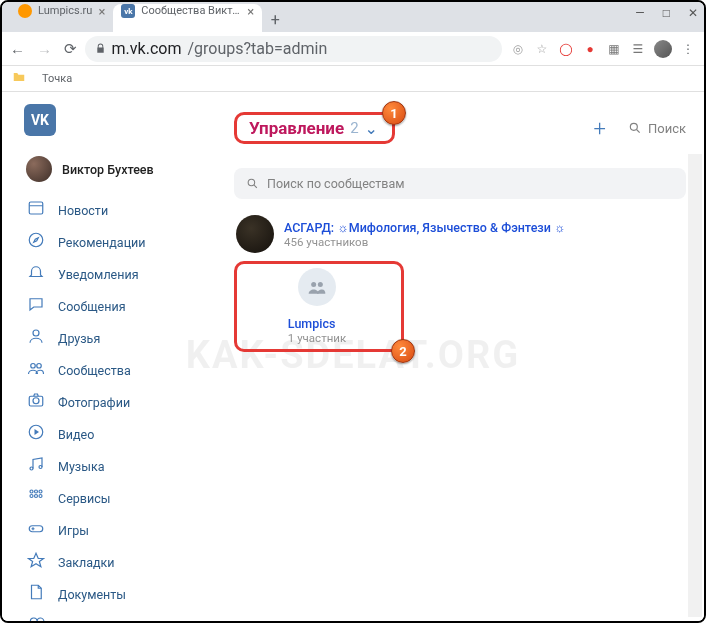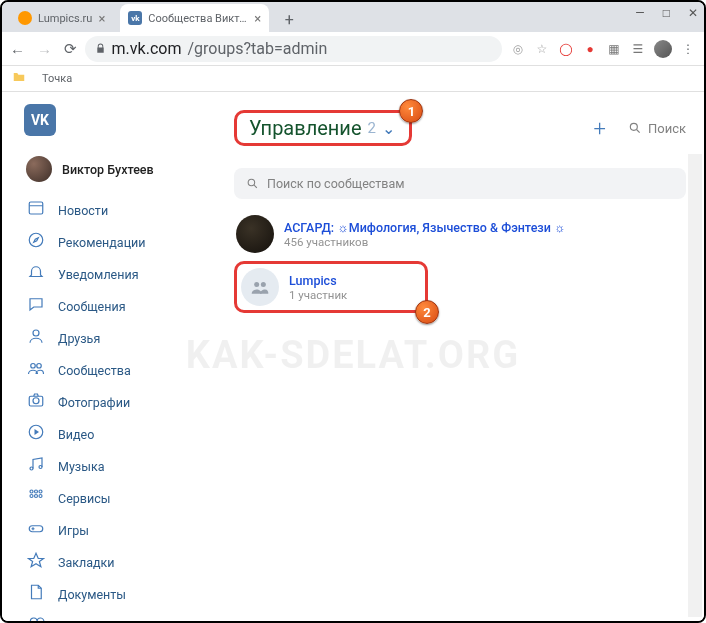--- a/index.html
+++ b/index.html
@@ -1,19 +1,19 @@
 <!DOCTYPE html>
 <html><head>
 <meta charset="utf-8">
 <style>
   * { box-sizing: border-box; margin: 0; padding: 0; font-family: -apple-system, BlinkMacSystemFont, "Segoe UI", Roboto, Arial, sans-serif; }
   body { width: 706px; height: 623px; background: #fff; position: relative; overflow: hidden; border: 2px solid #000; border-radius: 8px; }
   .browser-shell { width: 100%; height: 100%; display: flex; flex-direction: column; }
   .tabs-row { height: 30px; background: #dee1e6; display: flex; align-items: flex-end; padding-left: 8px; position: relative; }
-  .tab { height: 28px; background: #dee1e6; border-radius: 8px 8px 0 0; display: flex; align-items: center; padding: 0 8px; font-size: 11px; color: #5f6368; max-width: 150px; margin-right: 7px; position: relative; }
+  .tab { height: 28px; background: #dee1e6; border-radius: 8px 8px 0 0; display: flex; align-items: flex-start; padding: 0 8px; font-size: 11px; color: #5f6368; max-width: 150px; margin-right: 0; position: relative; }
   .tab.active { background: #fff; }
   .tab .favicon { width: 14px; height: 14px; margin-right: 6px; border-radius: 2px; display:flex; align-items:center; justify-content:center; }
   .tab .favicon.orange { background: #ff9800; border-radius: 50%; }
   .tab .favicon.vk { background: #4a76a8; color:#fff; font-size:8px; font-weight:bold; border-radius:3px; }
   .tab .tab-title { white-space: nowrap; overflow: hidden; text-overflow: ellipsis; max-width: 100px; }
   .tab .tab-close { margin-left: 6px; color: #777; font-size: 13px; }
   .new-tab { width: 26px; height: 26px; display:flex; align-items:center; justify-content:center; color:#5f6368; cursor:pointer; }
   .win-controls { position: absolute; right: 6px; top: 4px; display:flex; gap: 18px; color:#555; }
   .win-controls span { font-size: 12px; }
   .addr-row { height: 34px; background: #fff; display: flex; align-items: center; padding: 0 8px; gap: 8px; border-bottom: 1px solid #e0e0e0; }
@@ -33,38 +33,38 @@
   .left-col { width: 190px; padding-top: 50px; }
   .profile-row { display:flex; align-items:center; gap:10px; padding: 4px 6px; margin-bottom: 6px; }
   .profile-av { width: 26px; height:26px; border-radius:50%; background: radial-gradient(circle at 30% 30%, #8b6b5c, #3d2e28); }
   .profile-name { font-size: 12.5px; color:#222; font-weight:500; }
   .nav-item { display:flex; align-items:flex-end; gap:12px; padding: 6px 6px; font-size: 12.5px; color:#2a5885; cursor:pointer; border-radius:4px; }
   .nav-item .ni-icon { width:20px; height:20px; display:flex; align-items:center; justify-content:center; color:#447bba; }
   .nav-item .ni-icon svg { width:18px; height:18px; fill:none; stroke:#447bba; stroke-width:1.6; }
   .right-col { flex:1; padding-top: 6px; }
   .top-row { display:flex; align-items:center; gap: 14px; height: 40px; }
   .manage-pill { border: 3px solid #e53935; border-radius: 10px; padding: 3px 14px 3px 12px; display:flex; align-items:center; gap:6px; position:relative; }
-  .manage-pill .title { font-size: 20px; font-weight: 400; color:#14532d; }
+  .manage-pill .title { font-size: 17px; font-weight: 700; color:#be185d; }
   .manage-pill .count { font-size: 15px; color:#9ab4d0; }
   .manage-pill .chev { color:#447bba; }
   .callout { width:24px; height:24px; border-radius:50%; background: radial-gradient(circle at 35% 30%, #ff8a3c, #d84a12); border:1px solid #9c3410; box-shadow: 0 1px 2px rgba(0,0,0,0.4); color:#fff; font-weight:bold; font-size:13px; display:flex; align-items:center; justify-content:center; position:absolute; }
   .plus-btn { color:#447bba; font-size: 22px; font-weight:300; padding: 0 8px; }
   .top-search { display:flex; align-items:center; gap:6px; color:#828282; font-size:13px; }
   .top-search svg { width:14px; height:14px; stroke:#828282; fill:none; stroke-width:2; }
   .search-pill { background:#f2f3f5; border-radius: 8px; padding: 8px 12px; display:flex; align-items:center; gap:8px; color:#828282; font-size:12.5px; margin-top: 20px; }
   .search-pill svg { width:13px; height:13px; stroke:#828282; fill:none; stroke-width:2; }
   .group-row { display:flex; align-items:center; gap:10px; padding: 8px 2px; }
   .group-av { width: 38px; height:38px; border-radius:50%; background:#ccc; flex-shrink:0; }
   .group-av.dark { background: radial-gradient(circle at 40% 35%, #3a3226, #14100c); }
   .group-av.placeholder { background:#e5ebf1; display:flex; align-items:center; justify-content:center; }
   .group-av.placeholder svg { width:20px; height:20px; fill:#99a2ad; }
   .group-info { display:flex; flex-direction:column; }
   .group-title { font-size:12.5px; color:#1d4ed8; font-weight:500; }
   .group-sub { font-size:11.5px; color:#939393; }
-  .group-row.hl { border:3px solid #e53935; border-radius:10px; padding: 4px 8px 4px 4px; position:relative; width: 194px; }
+  .group-row.hl { border:3px solid #e53935; border-radius:10px; padding: 4px 8px 4px 4px; position:relative; width: 170px; flex-direction: column; }
   #callout1 { right:-14px; top:-14px; }
   #callout2 { right:-14px; bottom:-14px; }
   .scrollbar { position:absolute; right:2px; top:62px; bottom:4px; width:14px; background:#f1f1f1; }
 </style>
 </head>
 <body>
 
 <div class="browser-shell">
   <div class="tabs-row">
     <div class="tab">

